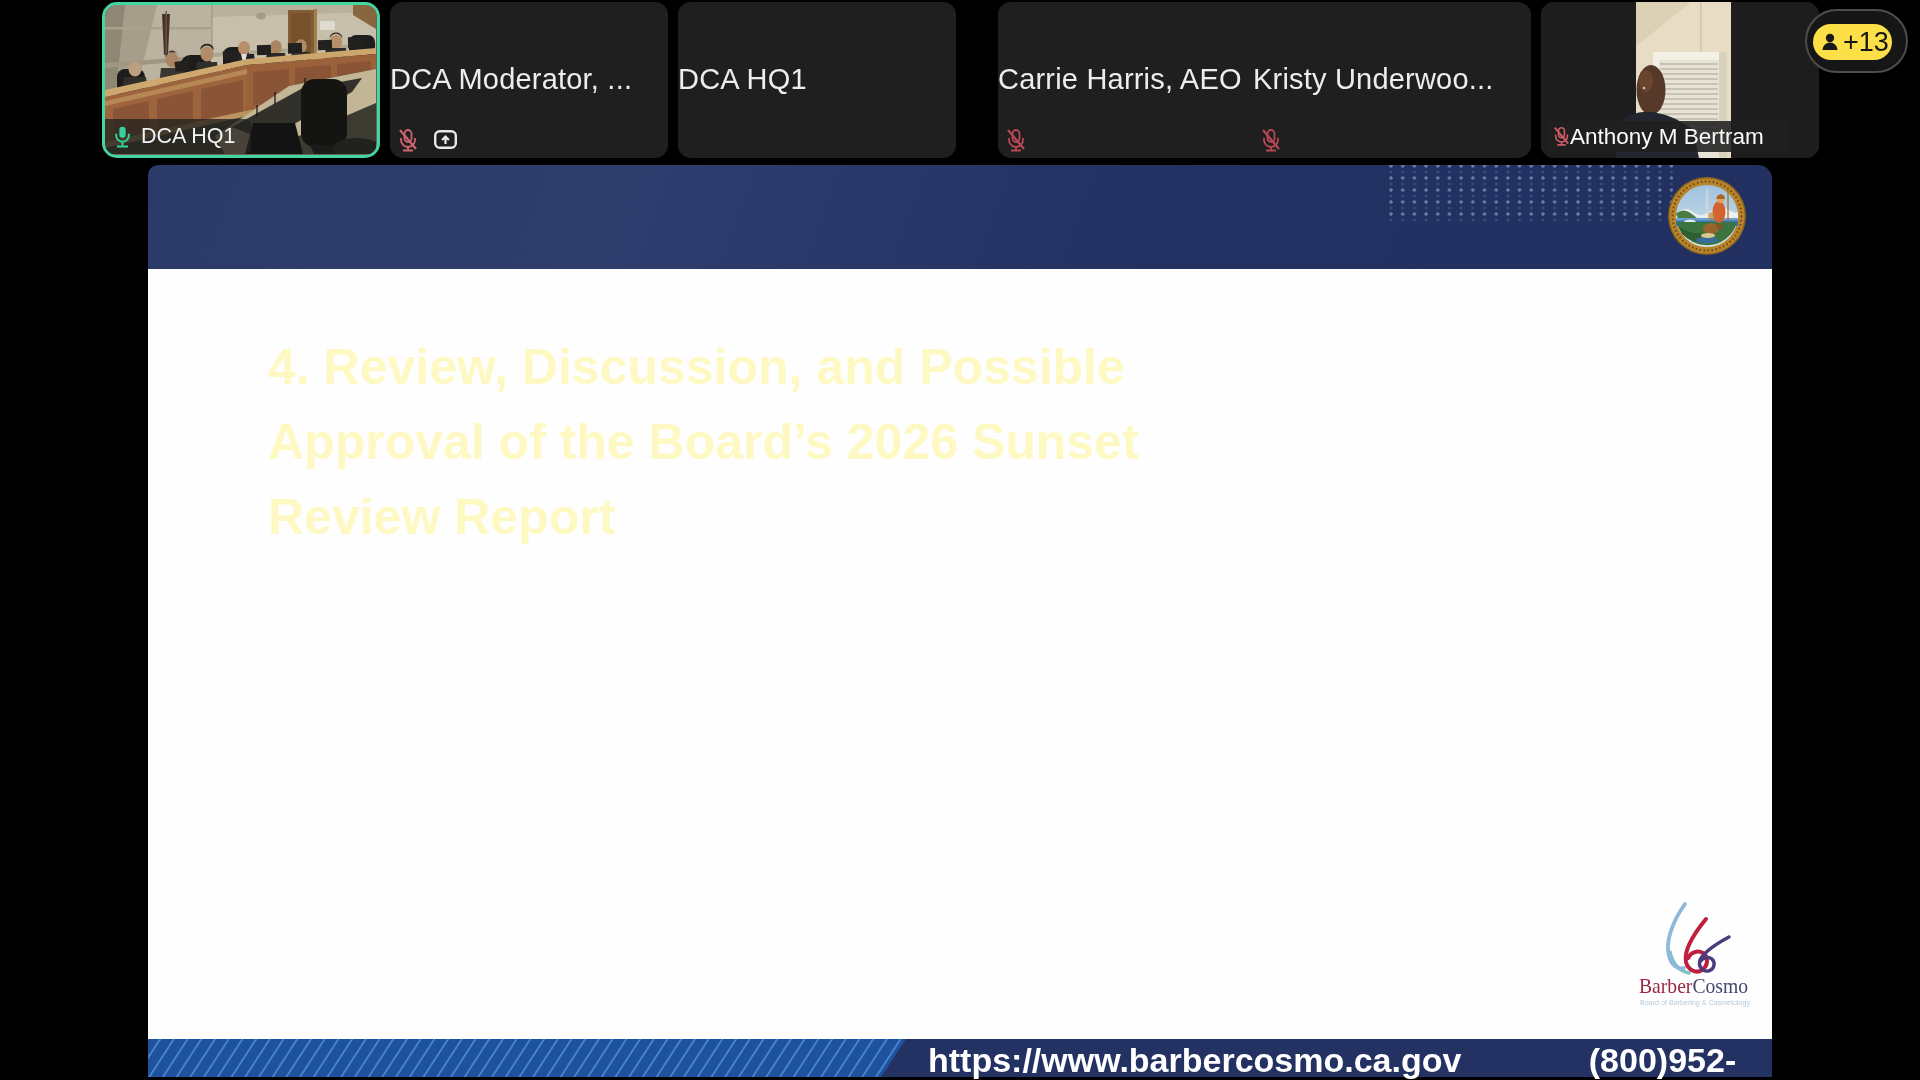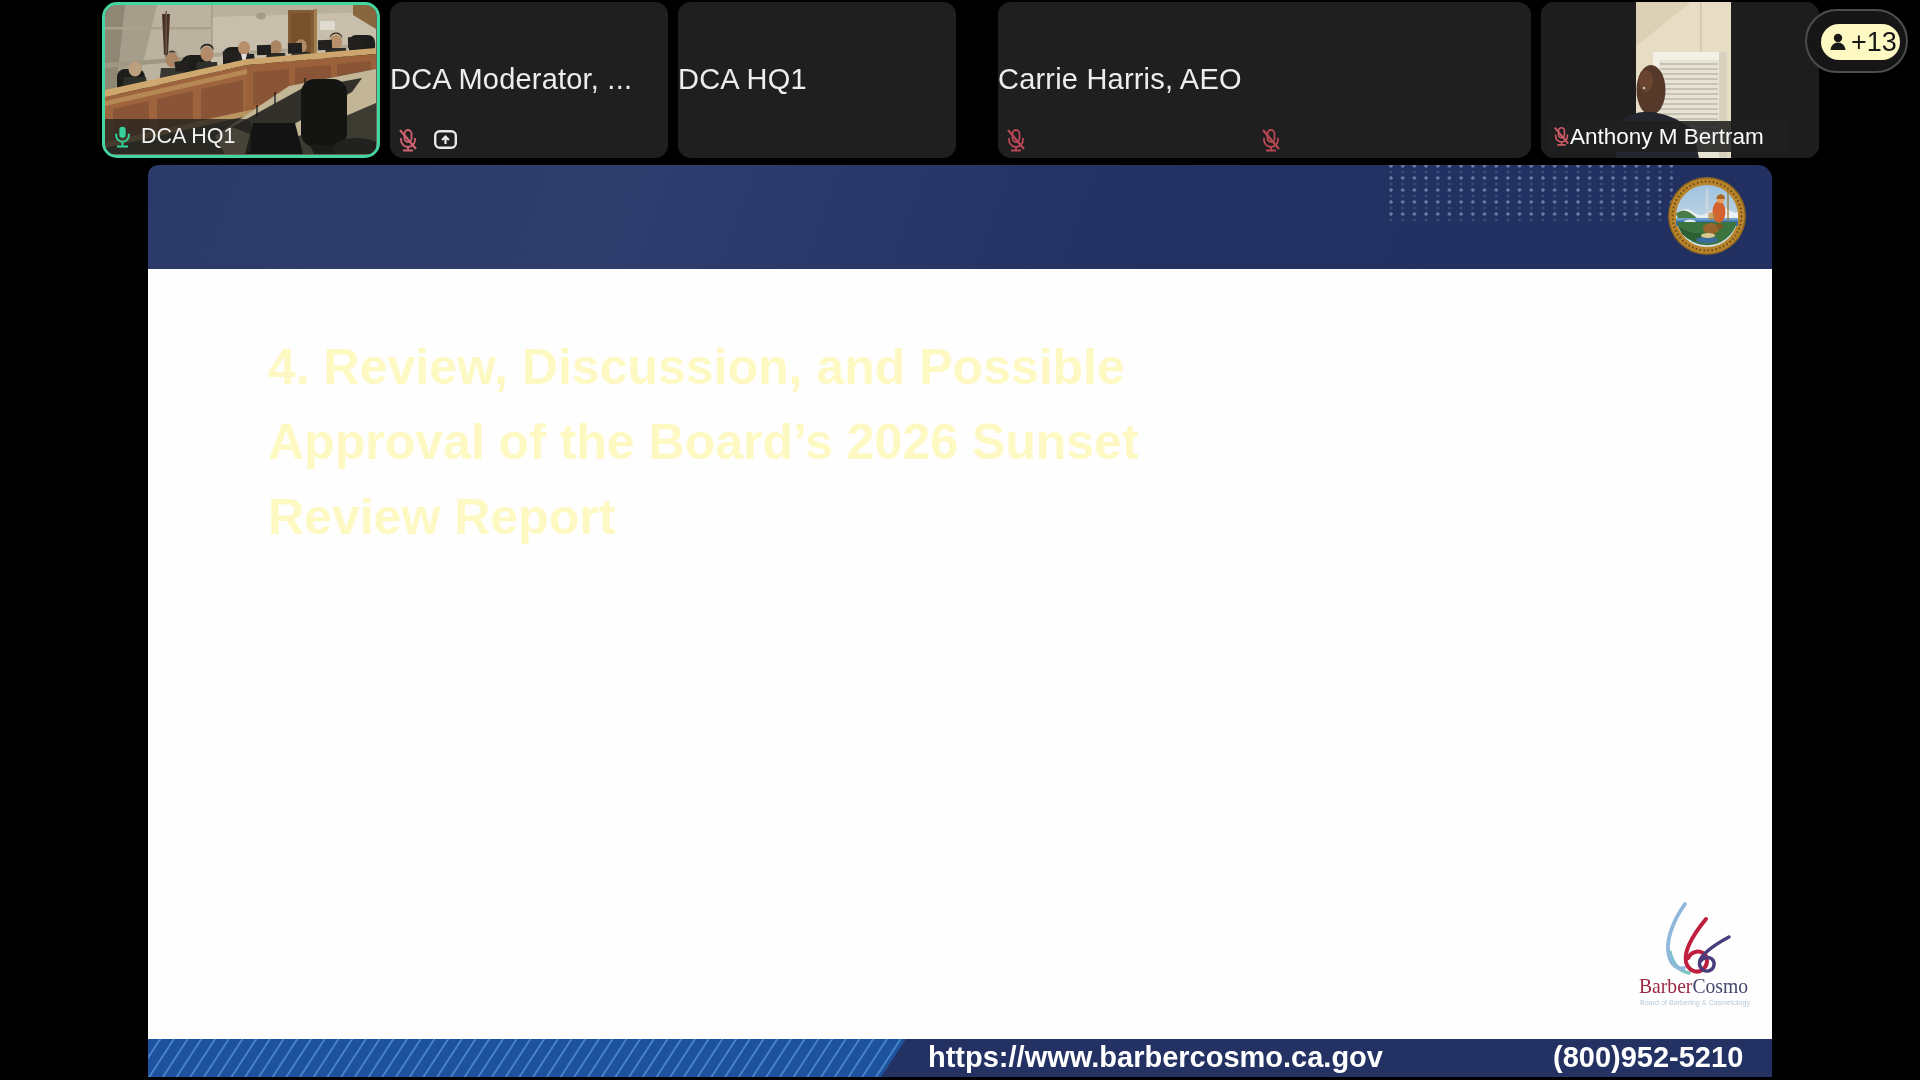--- a/index.html
+++ b/index.html
@@ -10,21 +10,21 @@
   .micpos{position:absolute;left:8px;bottom:5px;width:20px;height:25px;}
   .slide{position:absolute;left:148px;top:165px;width:1624px;height:912px;}
   .shead{position:absolute;left:0;top:0;width:1624px;height:104px;border-radius:10px 14px 0 0;
      background:linear-gradient(110deg,#2b3a68 0%,#2e3d6d 30%,#233263 60%,#213060 100%);overflow:hidden;}
   .sbody{position:absolute;left:0;top:104px;width:1624px;height:770px;background:#fefefe;}
   .sfoot{position:absolute;left:0;top:874px;width:1624px;height:38px;background:#233262;}
   .stripes{position:absolute;left:0;top:0;width:762px;height:38px;
      background:repeating-linear-gradient(123deg,#1e529e 0px,#1e529e 8.9px,#4383c6 9.6px,#4383c6 10.9px,#1e529e 11.5px);
      clip-path:polygon(0 0,758px 0,733px 38px,0 38px);}
   .title{position:absolute;left:268px;color:#fef9c3;font-size:50px;font-weight:bold;line-height:75px;letter-spacing:0;}
-  .furl{position:absolute;color:#fff;font-size:29px;font-weight:bold;top:2px;}
+  .furl{position:absolute;color:#fff;font-size:34px;font-weight:bold;top:2px;}
   .dotgrid{position:absolute;left:1241px;top:-1px;width:284px;height:58px;
      background-image:
        radial-gradient(circle 2px at 2px 2px, rgba(158,175,215,.6) 0 1.35px, rgba(158,175,215,0) 2px),
        radial-gradient(circle 1.7px at 2px 2px, rgba(128,145,190,.3) 0 1.1px, rgba(128,145,190,0) 1.7px);
      background-size:11.7px 12px,11.7px 12px;
      background-position:0 0,0 6px;}
   .label{position:absolute;background:rgba(36,34,31,.78);display:flex;align-items:center;}
 </style>
 </head>
 <body>
@@ -144,20 +144,21 @@
       <rect x="6.5" y="2" width="7" height="12" rx="3.5"></rect>
       <path d="M3,10 v2 a7,7 0 0 0 14,0 v-2"></path>
       <line x1="10" y1="19" x2="10" y2="22"></line>
       <line x1="5" y1="22.5" x2="15" y2="22.5"></line>
       <line x1="2" y1="2" x2="18" y2="21" stroke-width="2.2"></line>
     </g>
   </svg>
 </div>
 
 <div class="tile" style="left:1253px;">
+  <div class="tname">Kristy Underwoo...</div>
   <svg class="micpos" width="20" height="25" viewBox="0 0 20 25">
     <g stroke="#b84854" fill="none" stroke-width="1.8">
       <rect x="6.5" y="2" width="7" height="12" rx="3.5"></rect>
       <path d="M3,10 v2 a7,7 0 0 0 14,0 v-2"></path>
       <line x1="10" y1="19" x2="10" y2="22"></line>
       <line x1="5" y1="22.5" x2="15" y2="22.5"></line>
       <line x1="2" y1="2" x2="18" y2="21" stroke-width="2.2"></line>
     </g>
   </svg>
 </div>
@@ -200,21 +201,21 @@
         <line x1="10" y1="19" x2="10" y2="22"></line>
         <line x1="5" y1="22.5" x2="15" y2="22.5"></line>
         <line x1="2" y1="2" x2="18" y2="21" stroke-width="2.3"></line>
       </g>
     </svg>
     <span style="color:#fbfbfb;font-size:22.5px;margin-left:0;">Anthony M Bertram</span>
   </div>
 </div>
 
 <div style="position:absolute;left:1805px;top:9px;width:103px;height:64px;background:#161616;border:2px solid #4d4d4d;border-radius:32px;">
-  <div style="position:absolute;left:14px;top:13px;width:79px;height:36px;background:#fef9c3;border-radius:18px;display:flex;align-items:center;">
+  <div style="position:absolute;left:6px;top:13px;width:79px;height:36px;background:#fde047;border-radius:18px;display:flex;align-items:center;">
     <svg style="margin-left:7px;" width="20" height="20" viewBox="0 0 20 20">
       <circle cx="10" cy="6" r="4.2" fill="#191919"></circle>
       <path d="M2.5,18 a7.5,7.5 0 0 1 15,0 z" fill="#191919"></path>
     </svg>
     <span style="color:#161616;font-size:27px;margin-left:3px;">+13</span>
   </div>
 </div>
 
 <div class="slide">
   <div class="shead">

